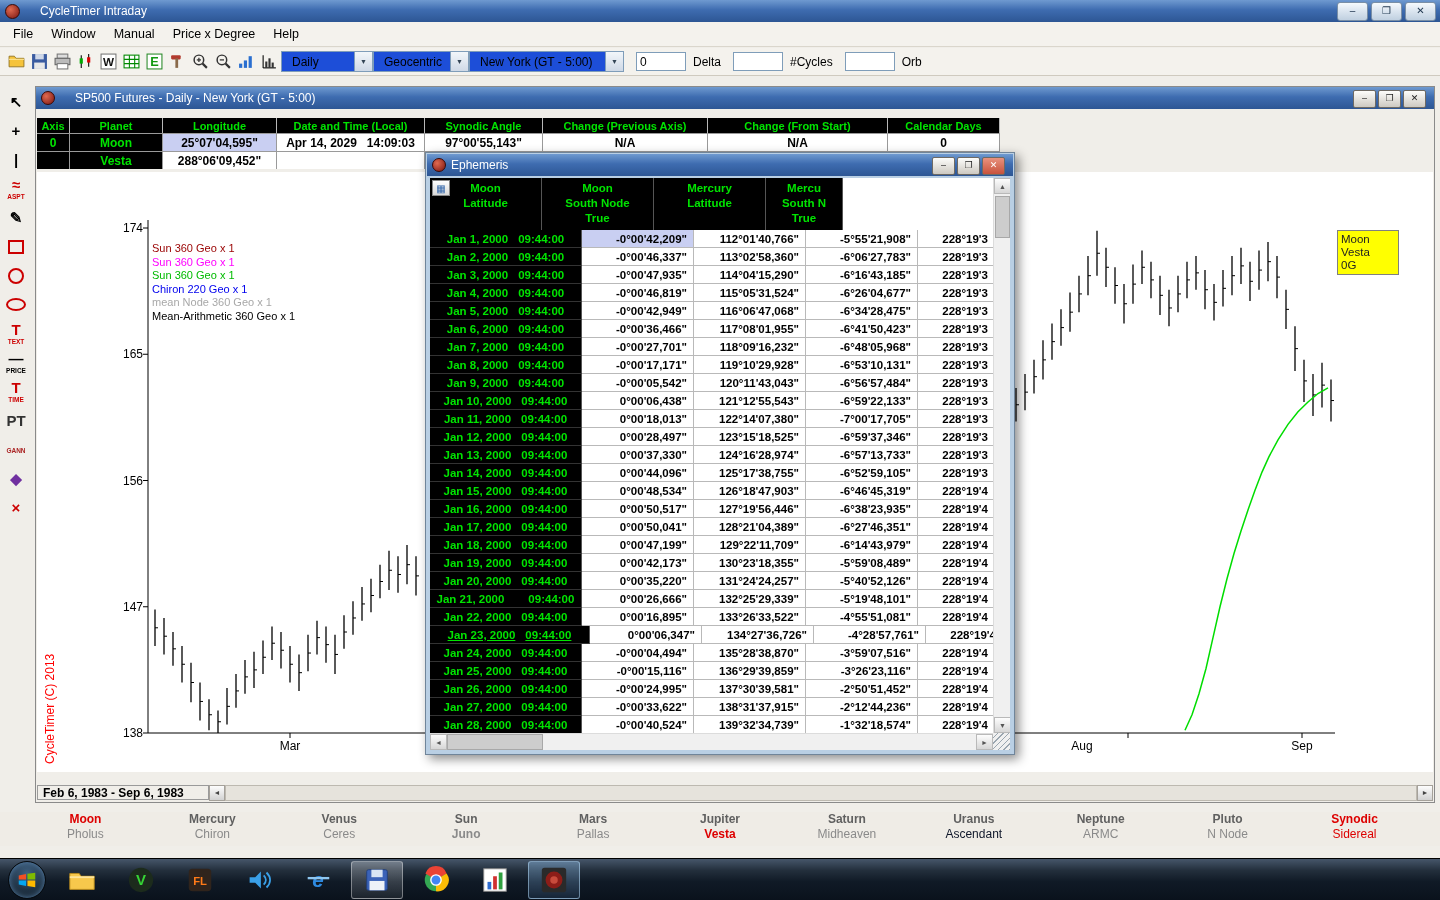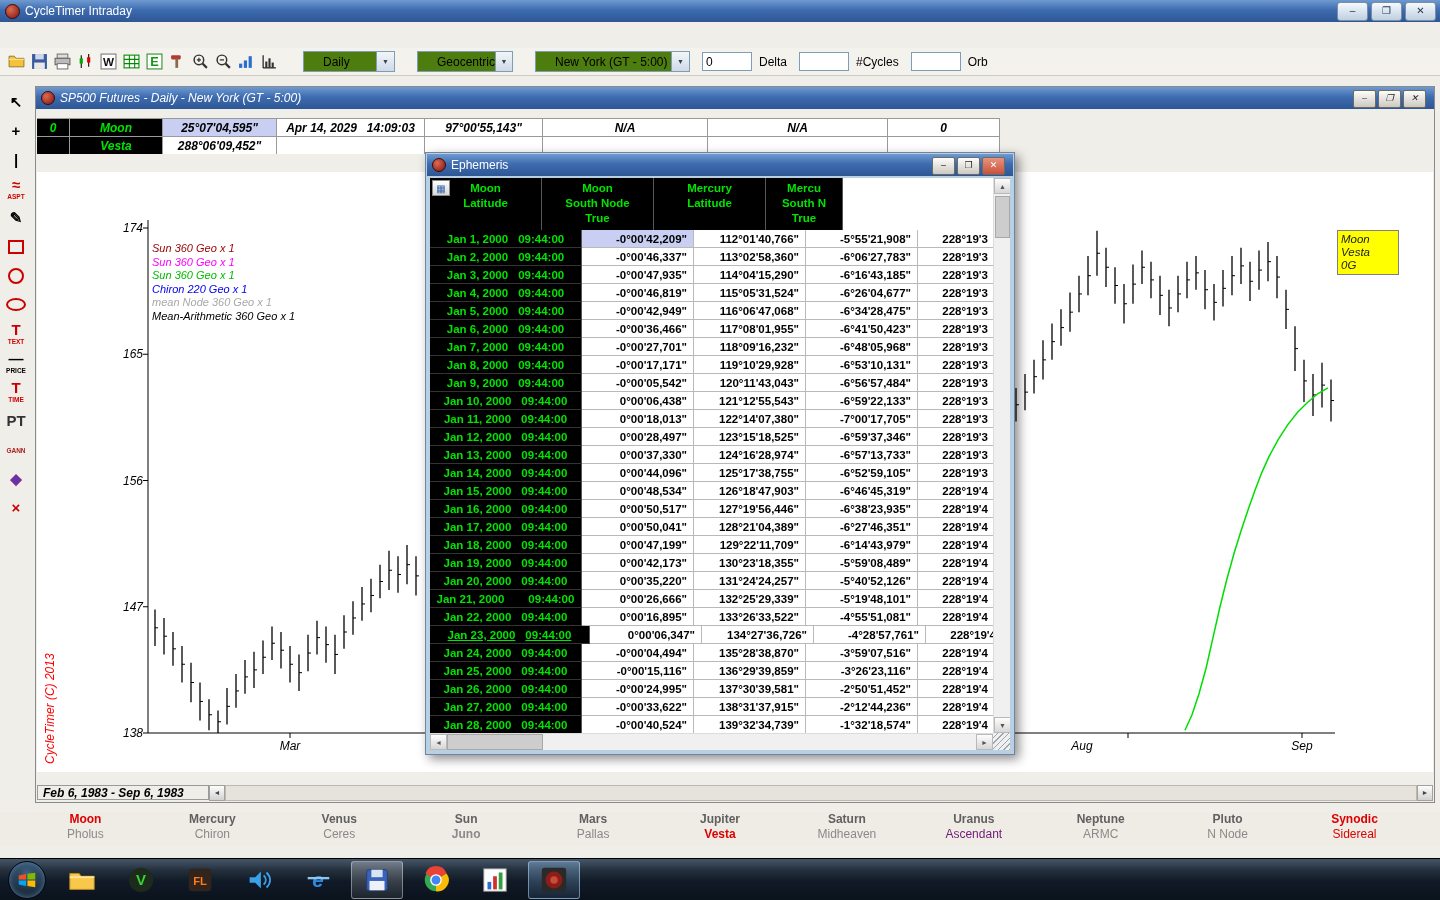--- a/index.html
+++ b/index.html
@@ -3,57 +3,57 @@
 <meta charset="utf-8">
 <style>
   html,body{margin:0;padding:0;background:#222;}
   .screen{position:relative;width:1440px;height:900px;background:#f0eee9;overflow:hidden;
           font-family:"Liberation Sans",sans-serif;color:#000;}
 
   
   .titlebar{position:absolute;left:0;top:0;width:1440px;height:22px;
     background:linear-gradient(180deg,#6f9ad0 0%,#3e6cb0 45%,#2d5694 100%);
     display:flex;align-items:center;padding-left:5px;box-sizing:border-box;}
-  .title-text{color:#fff;font-size:12px;margin-left:5px;}
+  .title-text{color:#fff;font-size:12px;margin-left:20px;}
   .app-ico{width:13px;height:13px;border-radius:50%;background:radial-gradient(circle at 35% 35%,#e06a50,#7a1410);border:1px solid #3a0a06;display:inline-block;}
   .winbtns{position:absolute;right:4px;top:2px;display:flex;}
   .win7-btn{width:29px;height:17px;border-radius:3px;margin-left:3px;
     background:linear-gradient(#f6fafd,#dce6f0 45%,#c0d0e0);border:1px solid #7a8fa6;
     color:#233a52;font-size:10px;line-height:15px;text-align:center;}
 
   
   .menubar{position:absolute;left:0;top:22px;width:1440px;height:25px;background:#f4f2ed;
     border-bottom:1px solid #dad6cc;display:flex;align-items:center;padding-left:4px;box-sizing:border-box;font-size:12.5px;}
   .menu-item{padding:4px 9px;}
   .toolbar{position:absolute;left:0;top:48px;width:1440px;height:28px;background:#f4f2ed;
     border-bottom:1px solid #cfcabf;display:flex;align-items:center;padding-left:5px;box-sizing:border-box;}
   .tb-icons{display:flex;align-items:center;}
   .tb-btn{width:22px;height:22px;display:flex;align-items:center;justify-content:center;margin-right:1px;}
   .tb-btn svg{width:17px;height:17px;}
-  .combo{height:21px;background:#4d7c0f;border:1px solid #7f9db9;display:flex;align-items:center;
-    font-size:12px;padding-left:19px;margin-left:22px;box-sizing:border-box;}
+  .combo{height:21px;background:#1d4ed8;border:1px solid #7f9db9;display:flex;align-items:center;
+    font-size:12px;padding-left:10px;margin-left:0;box-sizing:border-box;}
   .combo .arrow{width:17px;height:100%;margin-left:auto;background:linear-gradient(#f2f6fa,#cfd9e6);
     border-left:1px solid #7f9db9;display:flex;align-items:center;justify-content:center;font-size:7px;color:#345;}
   .tb-edit{height:17px;border:1px solid #7f9db9;font-size:12px;width:42px;padding:0 3px;margin-left:12px;
     font-family:"Liberation Sans",sans-serif;}
   .tb-label{font-size:12px;margin-left:7px;}
 
   
   .tool-strip{position:absolute;left:0;top:90px;width:32px;display:flex;flex-direction:column;align-items:center;}
   .tool{min-height:23px;margin-bottom:6px;display:flex;flex-direction:column;align-items:center;justify-content:center;}
   .tglyph{font-size:15px;line-height:15px;font-weight:bold;}
   .tlabel{font-size:6.5px;font-weight:bold;margin-top:1px;}
   .shape{display:block;}
   .shape.rect{width:12px;height:10px;border:2px solid #cc0000;}
   .shape.circ{width:12px;height:12px;border:2px solid #cc0000;border-radius:50%;}
   .shape.ell{width:16px;height:9px;border:2px solid #cc0000;border-radius:50%;}
 
   
   .chart-window{position:absolute;left:35px;top:86px;width:1400px;height:717px;background:#f0eee9;
-    border:1px solid #8a8a8a;box-sizing:border-box;font-style:italic;}
+    border:1px solid #8a8a8a;box-sizing:border-box;}
   .titlebar2{position:absolute;left:0;top:0;width:100%;height:22px;
     background:linear-gradient(180deg,#6f9ad0 0%,#3e6cb0 45%,#2d5694 100%);
     display:flex;align-items:center;padding-left:5px;box-sizing:border-box;color:#fff;font-size:12px;}
   .titlebar2 .title-text{color:#fff;}
   .cbtns{position:absolute;right:8px;top:3px;display:flex;}
   .cbtn{width:21px;height:16px;margin-left:2px;background:linear-gradient(#fdfdfb,#cdc9c1);
     border:1px solid #6e6a64;border-radius:2px;color:#222;font-size:9px;line-height:14px;text-align:center;}
   .cbtn.red{background:linear-gradient(#e8927e,#c8523c);color:#fff;}
 
   
@@ -157,20 +157,27 @@
   <div class="titlebar">
     <span class="app-ico"></span>
     <span class="title-text">CycleTimer Intraday</span>
     <span class="winbtns">
       <span class="win7-btn">–</span>
       <span class="win7-btn">❐</span>
       <span class="win7-btn">✕</span>
     </span>
   </div>
 
+  <div class="menubar" id="menubar">
+      <div class="menu-item">File</div>
+      <div class="menu-item">Window</div>
+      <div class="menu-item">Manual</div>
+      <div class="menu-item">Price x Degree</div>
+      <div class="menu-item">Help</div>
+    </div>
 
   <div class="toolbar">
     <span id="tb-icons" class="tb-icons">
         <div class="tb-btn">
           <svg viewBox="0 0 16 16">
             <path d="M1 3h5l1.5 2H15v8H1z" fill="#f5c33b" stroke="#8a6d1d" stroke-width="0.8"></path>
             <path d="M1 6h14" stroke="#fbe08a" stroke-width="1.2"></path>
           </svg>
         </div>
         <div class="tb-btn">
@@ -328,20 +335,30 @@
       <span class="app-ico" style="width:12px;height:12px"></span>
       <span class="title-text">SP500 Futures - Daily - New York (GT - 5:00)</span>
       <span class="cbtns">
         <span class="cbtn">–</span>
         <span class="cbtn">❐</span>
         <span class="cbtn">✕</span>
       </span>
     </div>
 
     <div class="datatable">
+      <div class="tr" id="table-headers">
+          <div class="th w0">Axis</div>
+          <div class="th w1">Planet</div>
+          <div class="th w2">Longitude</div>
+          <div class="th w3">Date and Time (Local)</div>
+          <div class="th w4">Synodic Angle</div>
+          <div class="th w5">Change (Previous Axis)</div>
+          <div class="th w6">Change (From Start)</div>
+          <div class="th w7">Calendar Days</div>
+        </div>
       <div class="tr">
         <div class="td black w0">0</div>
         <div class="td black w1">Moon</div>
         <div class="td sel w2">25°07'04,595"</div>
         <div class="td pre w3">Apr 14, 2029   14:09:03</div>
         <div class="td w4">97°00'55,143"</div>
         <div class="td w5">N/A</div>
         <div class="td w6">N/A</div>
         <div class="td w7">0</div>
       </div>
@@ -559,21 +576,21 @@
       <div class="pcol">
         <div class="ptop" style="color: rgb(96, 96, 96);">Jupiter</div>
         <div class="pbot" style="color: rgb(221, 0, 0); font-weight: bold;">Vesta</div>
       </div>
       <div class="pcol">
         <div class="ptop" style="color: rgb(96, 96, 96);">Saturn</div>
         <div class="pbot" style="color: rgb(138, 138, 138);">Midheaven</div>
       </div>
       <div class="pcol">
         <div class="ptop" style="color: rgb(96, 96, 96);">Uranus</div>
-        <div class="pbot" style="color: #701a75;">Ascendant</div>
+        <div class="pbot" style="color: #0f172a;">Ascendant</div>
       </div>
       <div class="pcol">
         <div class="ptop" style="color: rgb(96, 96, 96);">Neptune</div>
         <div class="pbot" style="color: rgb(138, 138, 138);">ARMC</div>
       </div>
       <div class="pcol">
         <div class="ptop" style="color: rgb(96, 96, 96);">Pluto</div>
         <div class="pbot" style="color: rgb(138, 138, 138);">N Node</div>
       </div>
       <div class="pcol">

